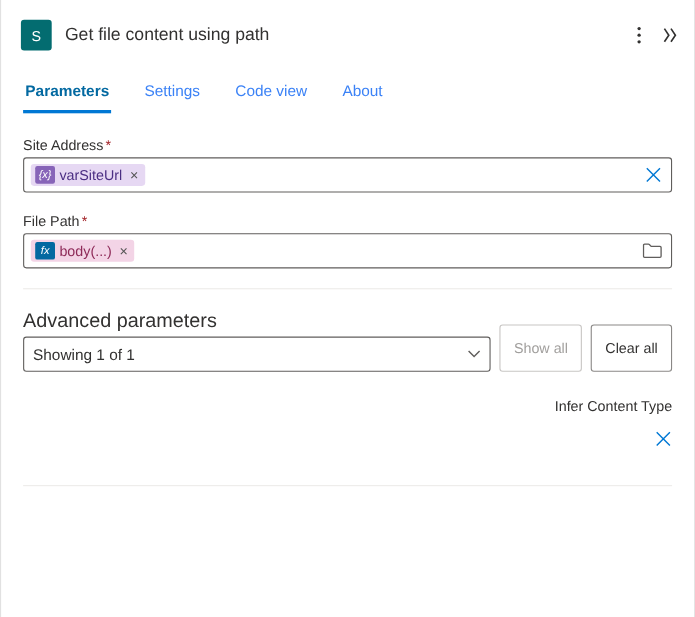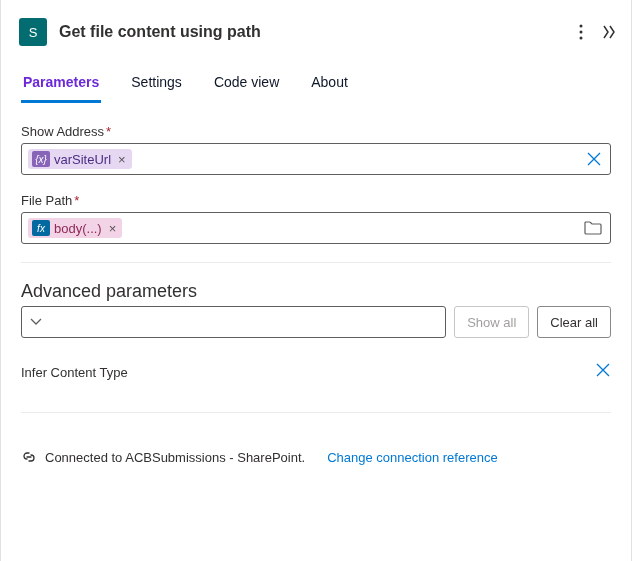--- a/index.html
+++ b/index.html
@@ -22,40 +22,40 @@
   }
   .app-icon {
     width: 28px; height: 28px;
     background: #036c70;
     color: #fff;
     border-radius: 3px;
     display: flex; align-items:center; justify-content:center;
     font-size: 13px;
     margin-right: 12px;
   }
-  .title { font-weight: 700; font-size: 16px; flex: 1; }
+  .title { font-weight: 400; font-size: 16px; flex: 1; }
   .hdr-actions { display:flex; align-items:center; gap: 18px; }
   .kebab, .collapse-chevrons { cursor: pointer; color:#323130; }
   .tabs {
     display: flex;
     gap: 28px;
     padding: 8px 20px 0 20px;
     border-bottom: none;
   }
   .tab {
     padding: 6px 2px 10px 2px;
     cursor: pointer;
-    color: #0f172a;
+    color: #3b82f6;
     font-size: 14px;
   }
   .tab.active {
     font-weight: 600;
     border-bottom: 3px solid #0078d4;
     margin-bottom: -1px;
-    color: #6d28d9;
+    color: #0369a1;
   }
   .content { padding: 22px 20px 0 20px; }
   .field-group { margin-bottom: 18px; }
   .label { font-size: 13px; color: #323130; margin-bottom: 4px; display:block; }
   .req { color: #a4262c; margin-left: 2px; }
   .fieldbox {
     border: 1px solid #605e5c;
     border-radius: 3px;
     min-height: 32px;
     display:flex;
@@ -102,27 +102,27 @@
   .adv-row { display:flex; align-items:flex-end; gap:8px; margin-bottom: 24px; }
   .adv-left { flex:1; }
   .adv-label { font-size:18px; margin-bottom:4px; display:block; }
   .selectbox {
     border:1px solid #605e5c; border-radius:3px; height:32px;
     display:flex; align-items:center; justify-content:space-between;
     padding:0 8px; background:#fff; cursor:pointer;
   }
   .chev { color:#605e5c; font-size:12px; }
   .btn {
-    height:32px; padding: 0 12px;
+    height:43px; padding: 0 12px;
     border:1px solid #8a8886; border-radius:3px;
     background:#fff; color:#323130; font-size:13px;
     cursor:pointer;
   }
   .btn.disabled { color:#a19f9d; border-color:#c8c6c4; cursor:default; }
-  .ict-row { display:flex; align-items:flex-end; gap:10px; }
+  .ict-row { display:flex; align-items:flex-end; gap:10px;flex-direction:column; }
   .ict-field { flex:1; }
   .close-x { color:#0078d4; font-size:18px; cursor:pointer; padding-bottom:6px; }
   .footer {
     padding: 18px 20px;
     display:flex; align-items:center; gap:8px;
     font-size:13px;
   }
   .conn-icon { color:#323130; }
   .link { color:#0078d4; cursor:pointer; margin-left:14px; }
   svg { display:block; }
@@ -156,21 +156,21 @@
     <div class="tab active">Parameters</div>
     <div class="tab">Settings</div>
     <div class="tab">Code view</div>
     <div class="tab">About</div>
   </div>
 
   <div class="content">
 
     <div class="field-group">
       <span class="label">
-        <span>Show Address</span><span class="req">*</span>
+        <span>Site Address</span><span class="req">*</span>
       </span>
       <div class="fieldbox">
         <span class="token variable">
           <span class="badge">{x}</span>
           <span>varSiteUrl</span>
           <span class="token-x">×</span>
         </span>
         <span class="right-icon">
           <svg width="16" height="16" viewBox="0 0 16 16">
               <path d="M2 2 L14 14 M14 2 L2 14" stroke="#0078d4" stroke-width="1.3"></path>
@@ -196,20 +196,21 @@
         </span>
       </div>
     </div>
 
     <hr class="divider">
 
     <div class="adv-row">
       <div class="adv-left">
         <span class="adv-label">Advanced parameters</span>
         <div class="selectbox">
+          <span>Showing 1 of 1</span>
           <span class="chev">
             <svg width="12" height="8" viewBox="0 0 12 8">
                 <path d="M1 1 L6 6 L11 1" stroke="#605e5c" stroke-width="1.3" fill="none"></path>
               </svg>
           </span>
         </div>
       </div>
       <button class="btn disabled">Show all</button>
       <button class="btn">Clear all</button>
     </div>
@@ -221,22 +222,13 @@
       <span class="close-x">
         <svg width="16" height="16" viewBox="0 0 16 16">
             <path d="M2 2 L14 14 M14 2 L2 14" stroke="#0078d4" stroke-width="1.3"></path>
           </svg>
       </span>
     </div>
 
     <hr class="divider" style="margin-top:28px">
   </div>
 
-  <div class="footer">
-    <span class="conn-icon">
-      <svg width="16" height="16" viewBox="0 0 16 16">
-          <path d="M6 10 A3 3 0 0 1 6 4 L8 4 M10 6 A3 3 0 0 1 10 12 L8 12 M6 8 L10 8" stroke="#323130" stroke-width="1.3" fill="none" stroke-linecap="round"></path>
-        </svg>
-    </span>
-    <span>Connected to ACBSubmissions - SharePoint.</span>
-    <span class="link">Change connection reference</span>
-  </div>
 </div>
 
 </body></html>

